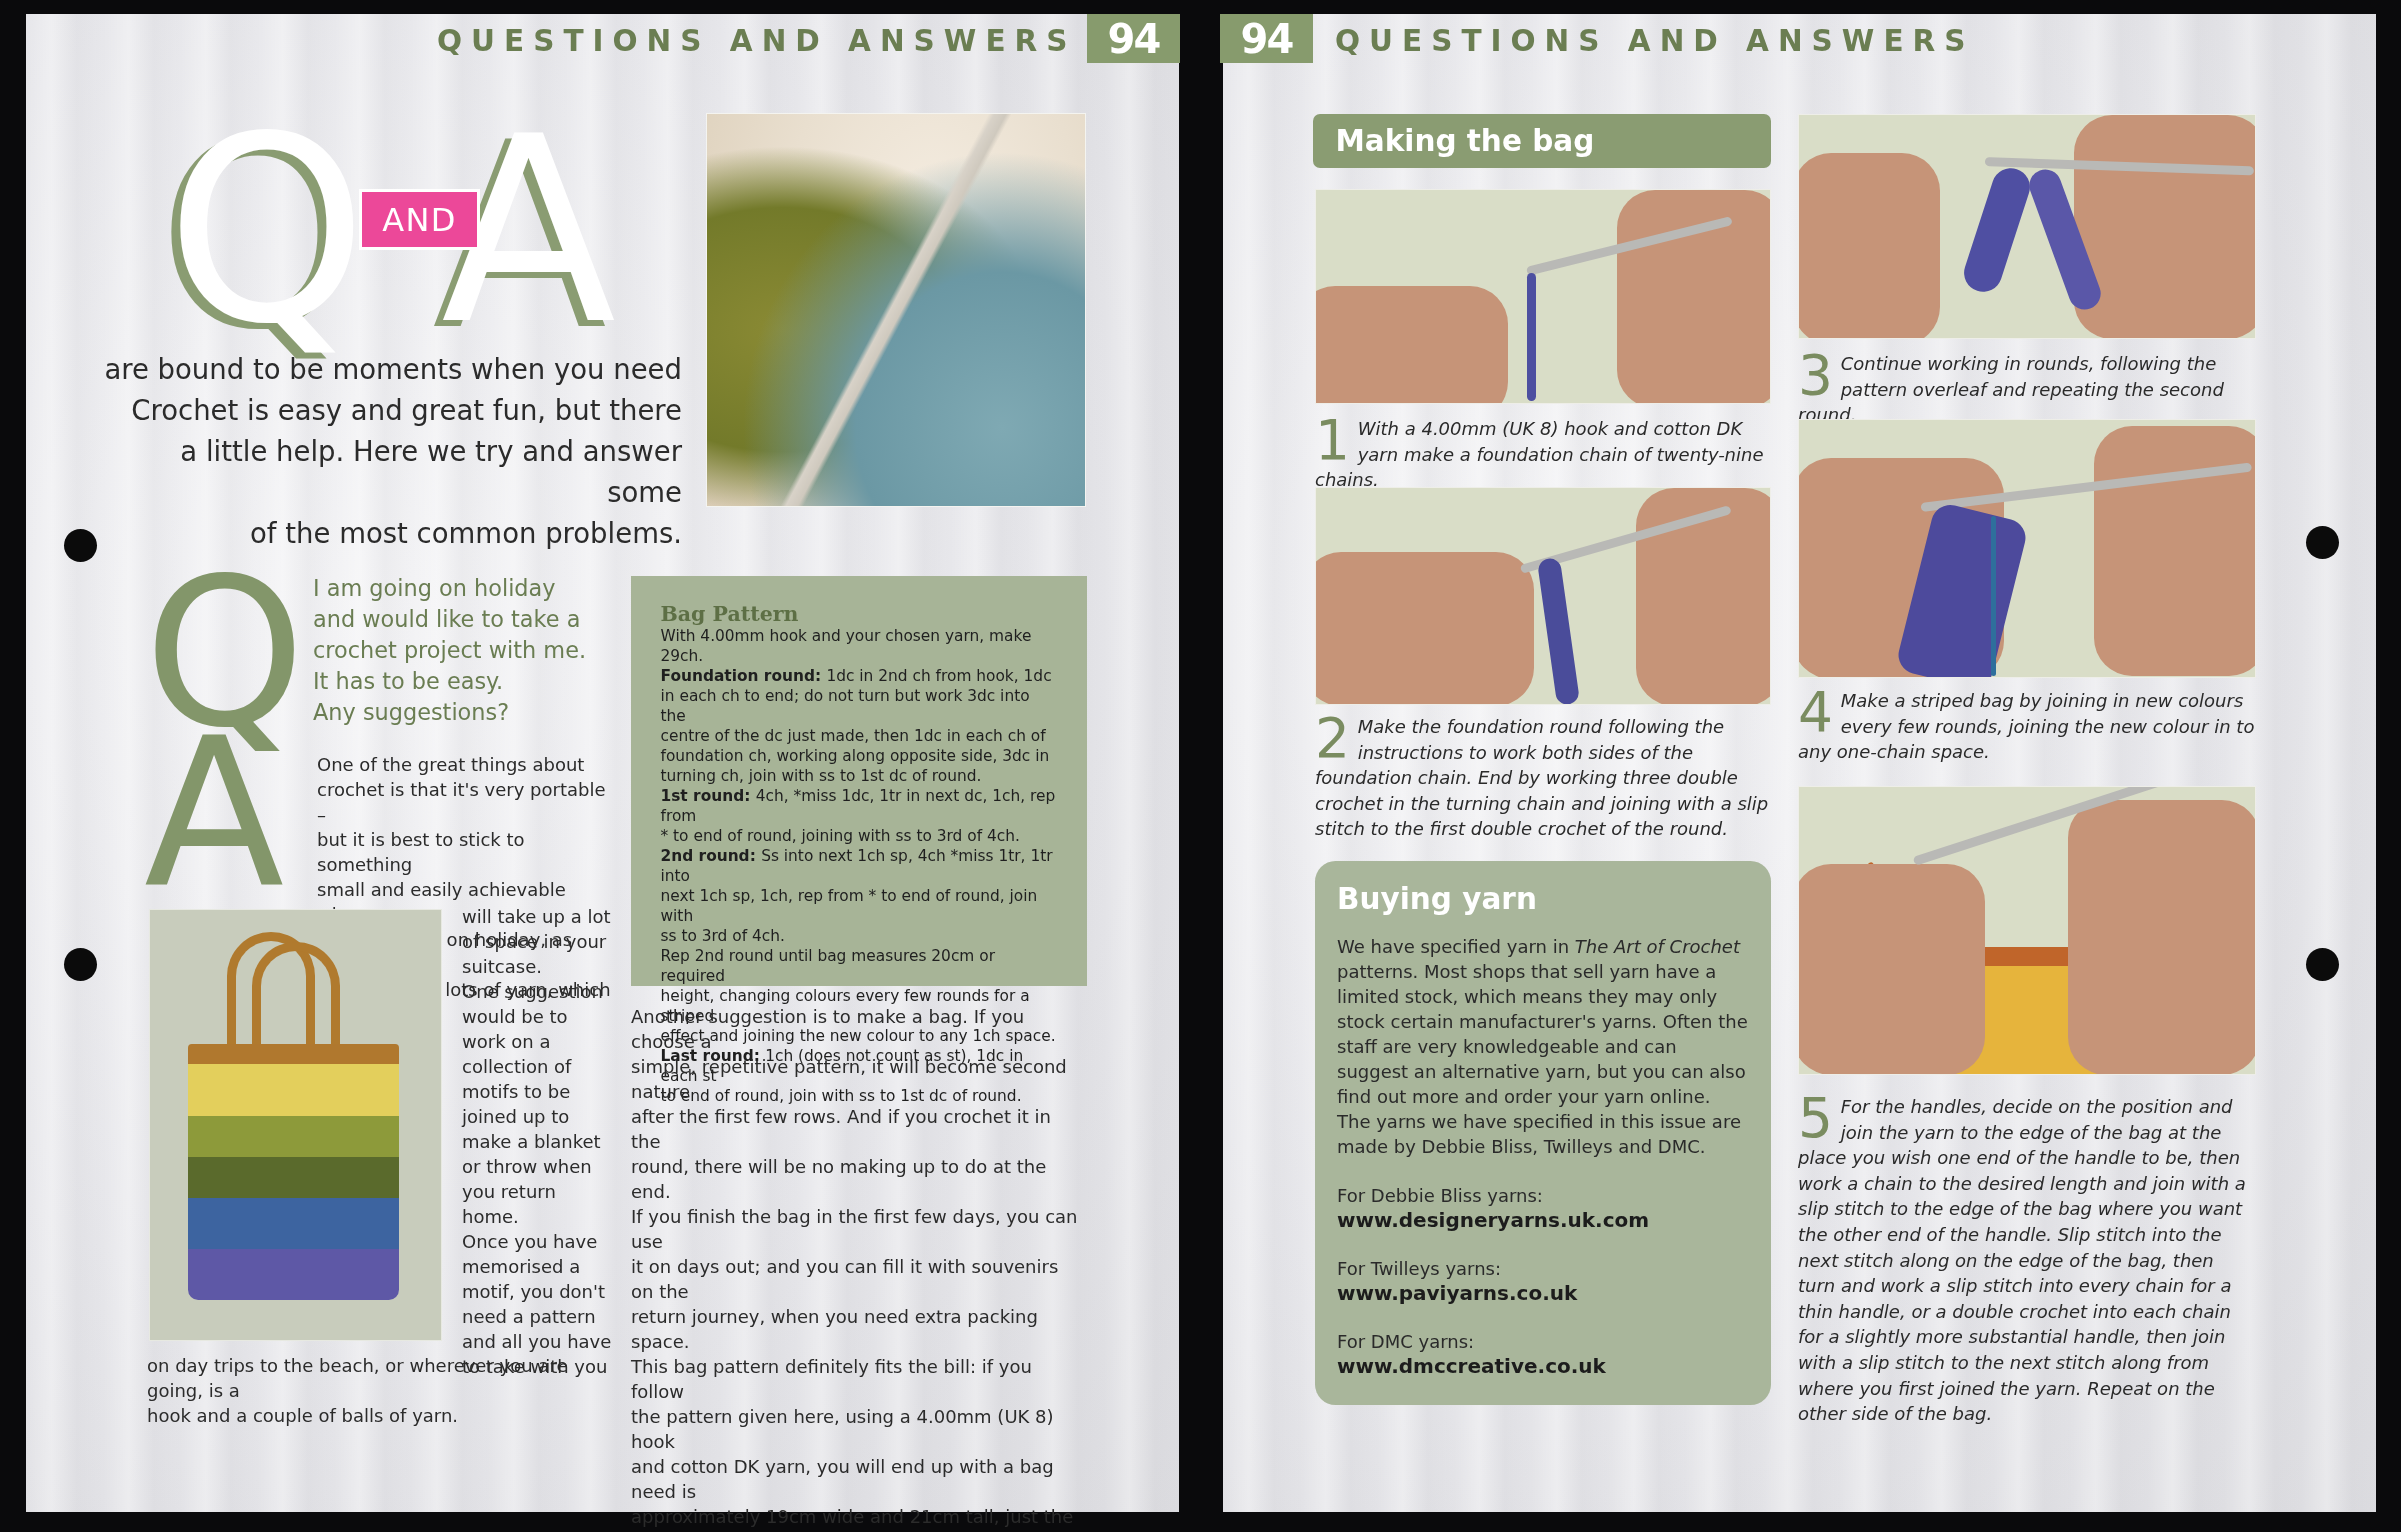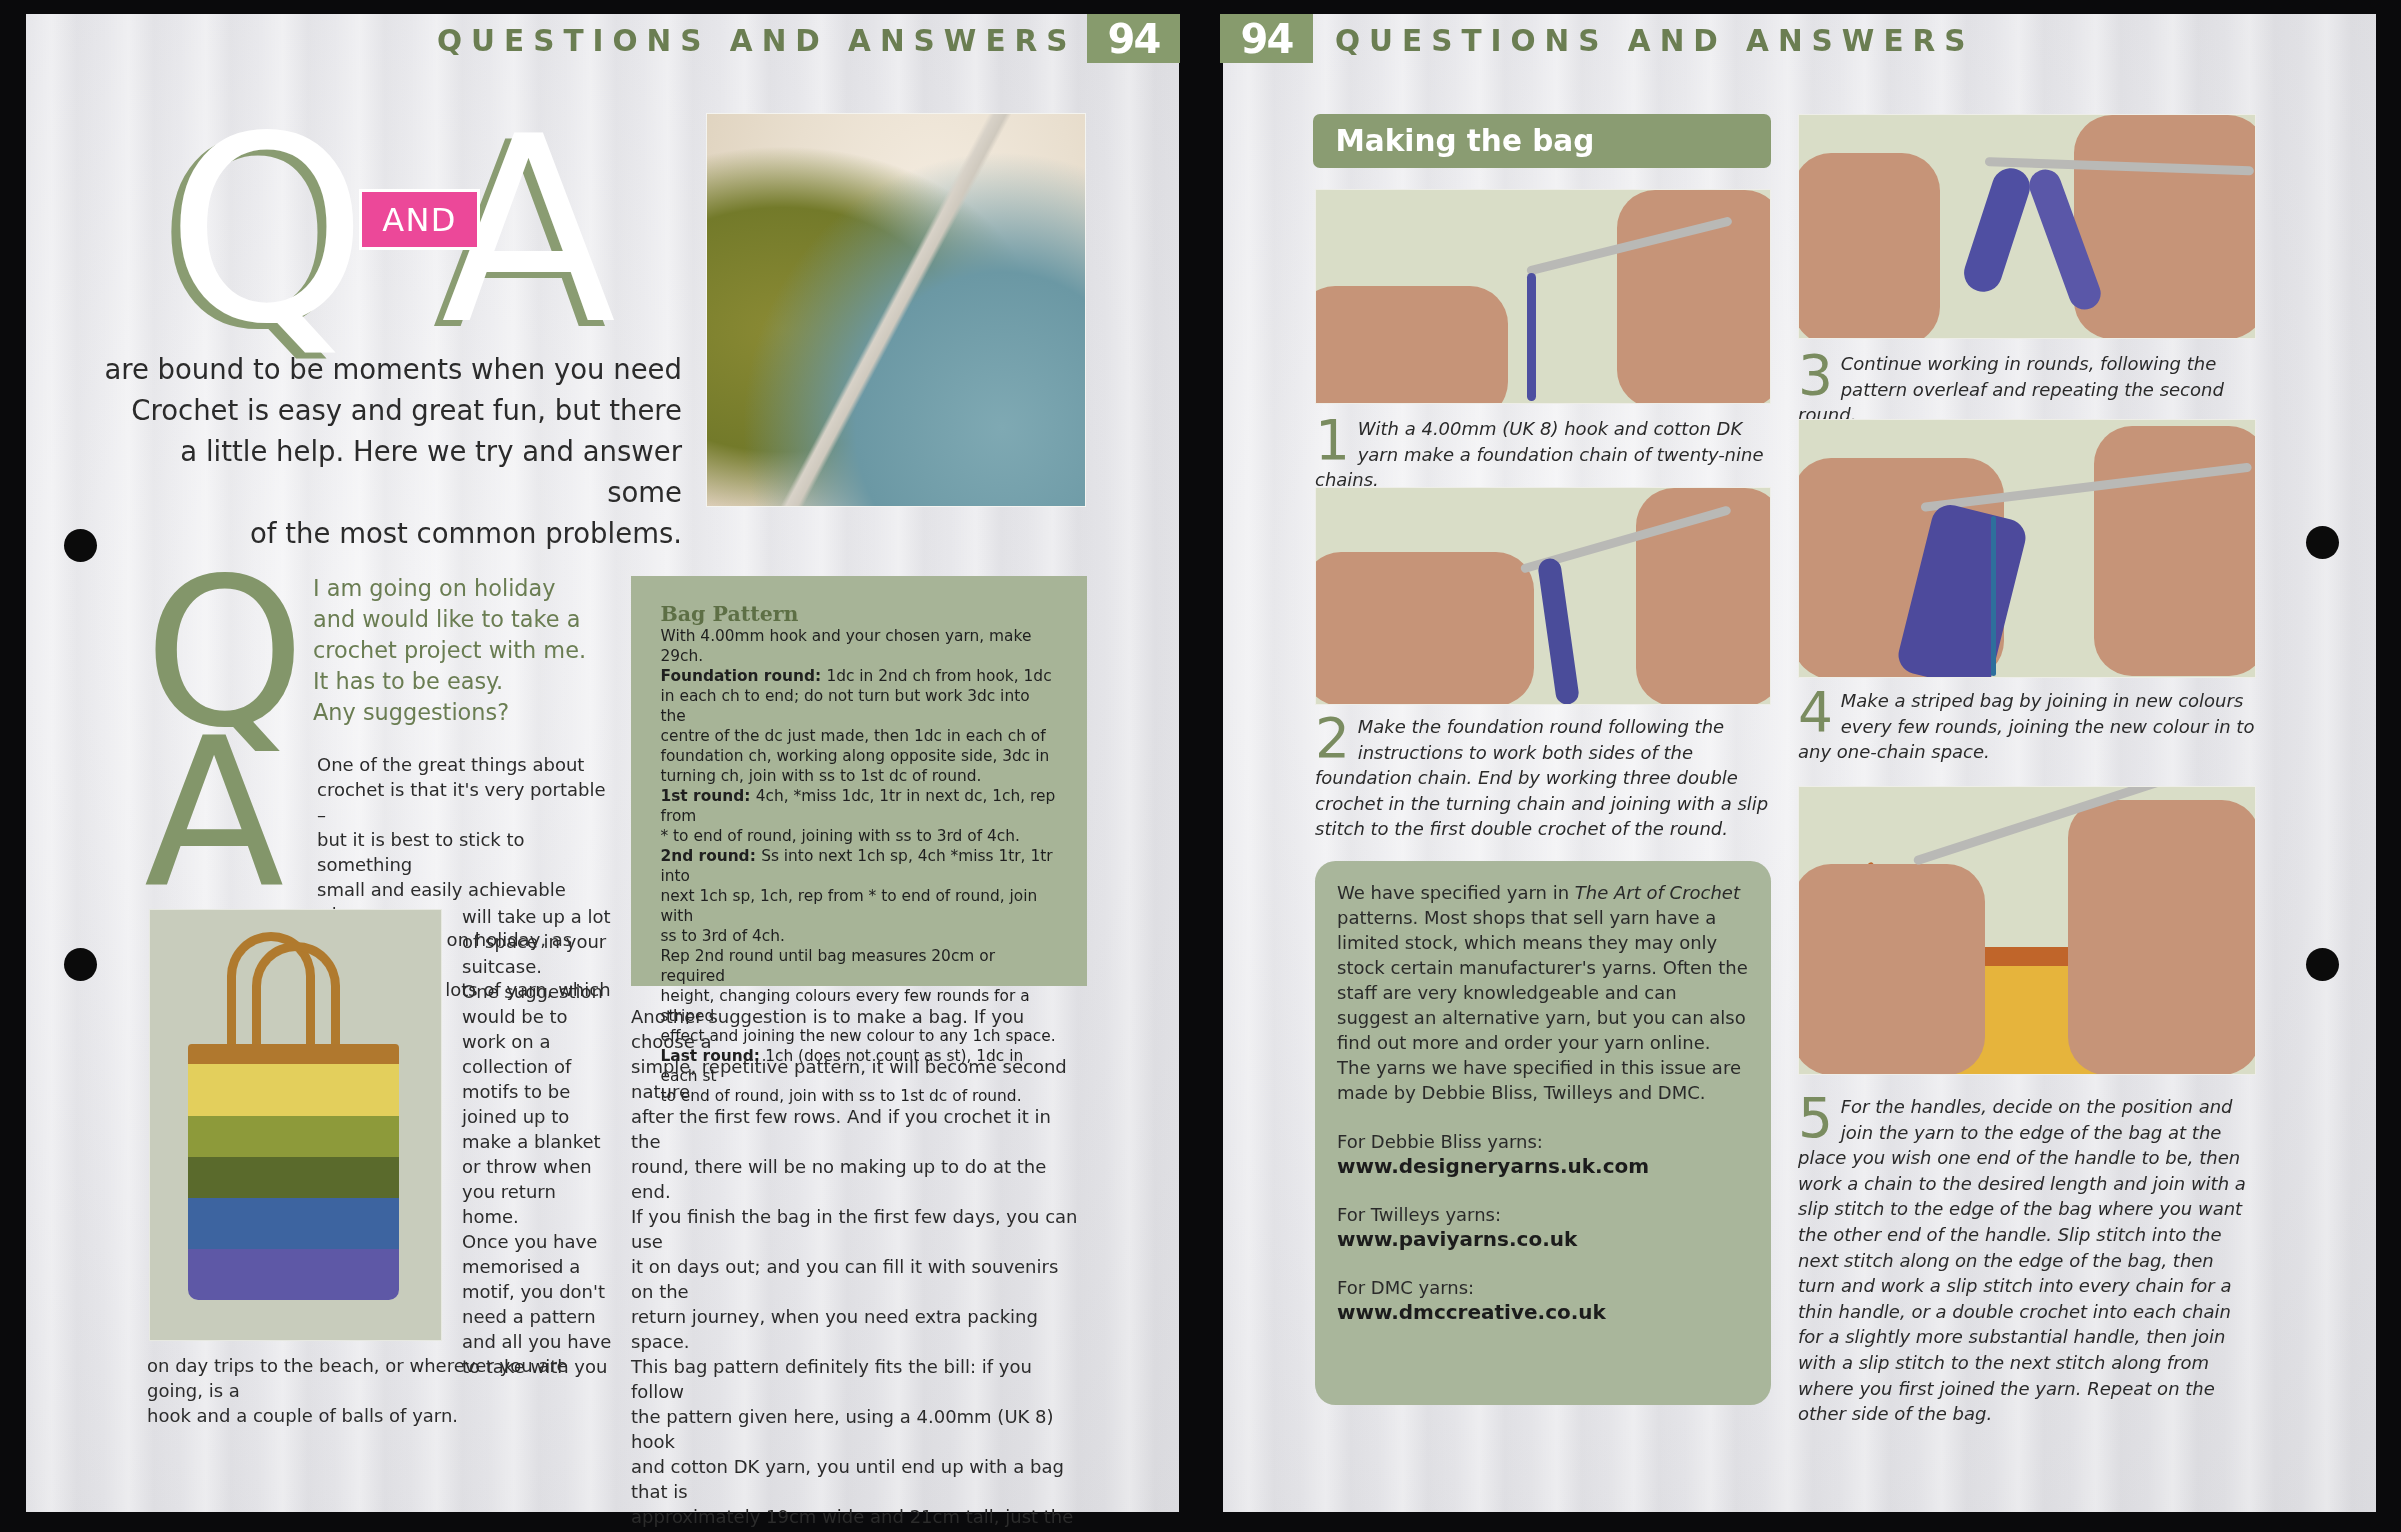--- a/index.html
+++ b/index.html
@@ -241,21 +241,21 @@
 <div class="right-col-text">
   <div>Another suggestion is to make a bag. If you choose a</div>
   <div>simple, repetitive pattern, it will become second nature</div>
   <div>after the first few rows. And if you crochet it in the</div>
   <div>round, there will be no making up to do at the end.</div>
   <div>If you finish the bag in the first few days, you can use</div>
   <div>it  on days out; and you can fill it with souvenirs on the</div>
   <div>return journey, when you need extra packing space.</div>
   <div>This bag pattern definitely fits the bill: if you follow</div>
   <div>the pattern given here, using a 4.00mm (UK 8) hook</div>
-  <div>and cotton DK yarn, you until end up with a bag that is</div>
+  <div>and cotton DK yarn, you will end up with a bag need is</div>
   <div>approximately 19cm wide and 21cm tall, just the right</div>
 
 </div>
 
 <div class="pill">Making the bag</div>
 
 <div class="photo step-photo" style="left:1315px;top:189px;width:456px;height:215px;">
   <div class="hand" style="left:-19px;top:96px;width:211px;height:134px;"></div>
   <div class="hand" style="left:301px;top:0px;width:166px;height:218px;"></div>
   <div class="hook" style="left:211px;top:77px;width:211px;transform:rotate(-14deg);"></div>
@@ -271,20 +271,21 @@
   <div class="hand" style="left:320px;top:0px;width:147px;height:218px;"></div>
   <div class="hook" style="left:205px;top:77px;width:218px;transform:rotate(-16deg);"></div>
   <div class="yarn" style="left:231px;top:70px;width:23px;height:147px;background:#4a4c9a;transform:rotate(-8deg);"></div>
 </div>
 <div class="step" style="left:1315px;top:714px;width:456px;">
   <span class="step-num">2</span>
   <span>Make the foundation round following the instructions to work both sides of the foundation chain. End by working three double crochet in the turning chain and joining with a slip stitch to the first double crochet of the round.</span>
 </div>
 
 <div class="buy-box">
+  <div class="buy-title">Buying yarn</div>
   <div class="buy-body"><span>We have specified yarn in </span><i>The Art of Crochet</i><span> patterns. Most shops that sell yarn have a limited stock, which means they may only stock certain manufacturer's yarns.  Often the staff are very knowledgeable and can suggest an alternative yarn, but you can also find out more and order your yarn online. The yarns we have specified in this issue are made by Debbie Bliss, Twilleys and DMC.</span></div>
   <div class="buy-label">For Debbie Bliss yarns:</div>
   <div class="buy-url">www.designeryarns.uk.com</div>
   <div class="buy-label">For Twilleys yarns:</div>
   <div class="buy-url">www.paviyarns.co.uk</div>
   <div class="buy-label">For DMC yarns:</div>
   <div class="buy-url">www.dmccreative.co.uk</div>
 </div>
 
 <div class="photo step-photo" style="left:1798px;top:114px;width:458px;height:225px;">

